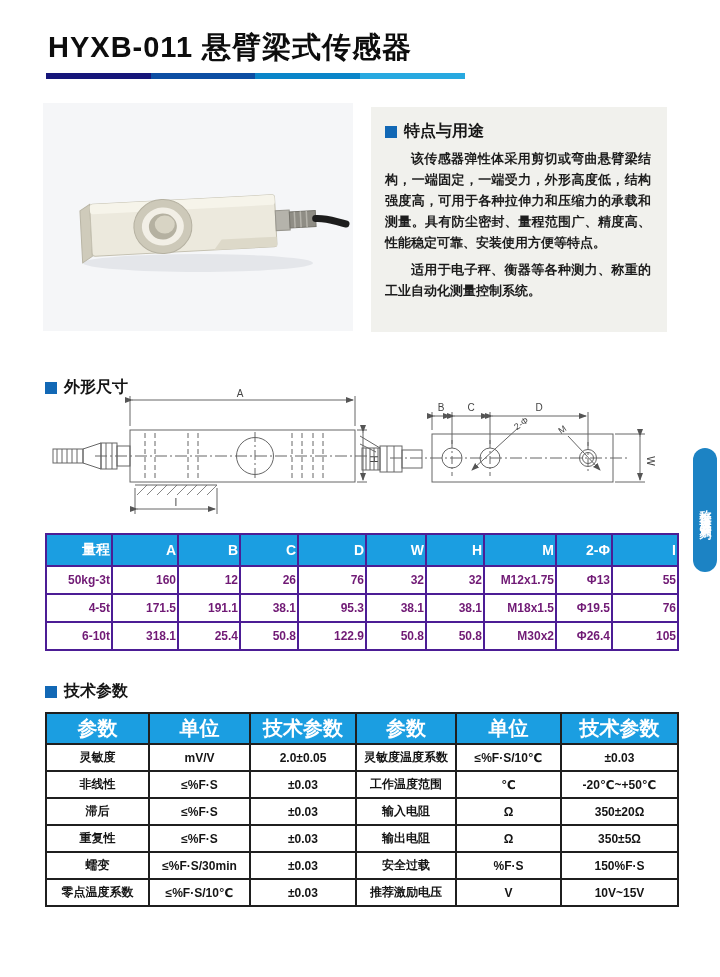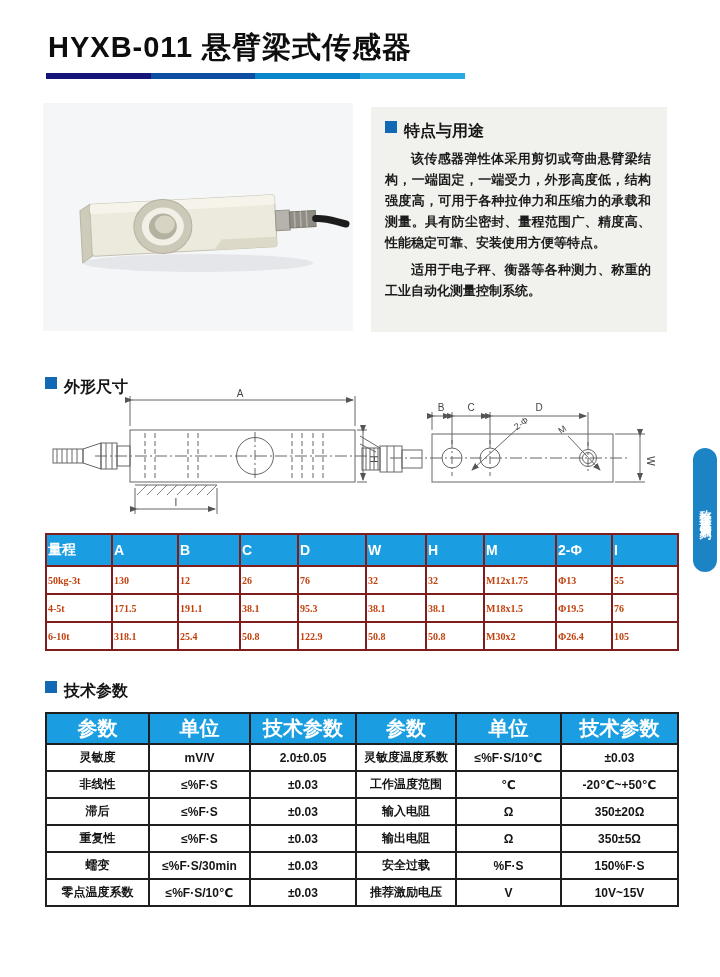--- a/index.html
+++ b/index.html
@@ -6,34 +6,34 @@
   body{width:720px;height:977px;position:relative;background:#ffffff;
        font-family:"Liberation Sans","DejaVu Sans",sans-serif;color:#111;overflow:hidden;}
   .page-title{position:absolute;left:48px;top:28px;font-size:29px;font-weight:bold;
        letter-spacing:1px;color:#0d0d0d;white-space:nowrap;}
   .title-bar{position:absolute;left:46px;top:73px;width:419px;height:6px;
        background:linear-gradient(to right,#16167a 0%,#16167a 25%,#0d4ea3 25%,#0d4ea3 50%,
                   #0a85c9 50%,#0a85c9 75%,#28a9e0 75%,#28a9e0 100%);}
   .photo-box{position:absolute;left:43px;top:103px;width:310px;height:228px;background:#f5f6f8;}
   .features-box{position:absolute;left:371px;top:107px;width:296px;height:225px;
        background:#f1f1ed;padding:14px 16px 0 14px;box-sizing:border-box;}
-  .sec-head{display:flex;font-weight:bold;font-size:16px;color:#151515;}
+  .sec-head{display:flex;align-items:center;font-weight:bold;font-size:16px;color:#151515;}
   .sec-head .sq{width:12px;height:12px;background:#1268b5;margin-right:7px;flex:0 0 auto;}
   .features-box p{font-family:"Liberation Serif","DejaVu Serif",serif;font-weight:bold;
        font-size:13px;line-height:1.62;margin:6px 0 0 0;text-indent:2em;color:#1c1c1c;text-align:justify;}
   .head-dims{position:absolute;left:45px;top:345px;margin-top:32px;}
   .head-tech{position:absolute;left:45px;top:681px;}
   .drawing{position:absolute;top:388px;}
   .drawing.left{left:45px;} .drawing.right{left:360px;}
   svg text{font-family:"Liberation Sans",sans-serif;}
   table{border-collapse:collapse;table-layout:fixed;}
   .dim-table{position:absolute;left:45px;top:533px;width:632px;}
-  .dim-table th,.dim-table td{border:2px solid #7f1d1d;text-align:left;overflow:hidden;}
+  .dim-table th,.dim-table td{border:2px solid #4c1d95;text-align:right;overflow:hidden;}
   .dim-table th{background:#1b9ee1;color:#fff;font-size:14px;height:28px;font-weight:bold;}
-  .dim-table td{height:24px;font-size:10px;font-weight:bold;color:#c2410c;font-family:Liberation Serif, serif;}
+  .dim-table td{height:24px;font-size:12px;font-weight:bold;color:#701a75;}
   .tech-table{position:absolute;left:45px;top:712px;width:632px;}
   .tech-table th,.tech-table td{border:2px solid #1f1f1f;text-align:center;overflow:hidden;}
   .tech-table th{background:#1b9ee1;color:#fff;font-size:20px;height:26px;font-weight:bold;}
   .tech-table td{height:23px;font-size:12px;font-weight:bold;color:#141414;}
   .side-tab{position:absolute;left:693px;top:448px;width:24px;height:124px;background:#1c83c4;
        border-radius:12px;color:#fff;font-size:12px;font-weight:bold;
        writing-mode:vertical-rl;text-orientation:upright;display:flex;align-items:center;
        justify-content:center;letter-spacing:3px;}
   .page-num{position:absolute;left:336px;top:947px;width:30px;height:16px;
        background:linear-gradient(90deg,#0e86c8,#6ec6ef);color:#fff;font-size:11px;
@@ -219,21 +219,21 @@
     <th>C</th>
     <th>D</th>
     <th>W</th>
     <th>H</th>
     <th>M</th>
     <th>2-Φ</th>
     <th>I</th>
   </tr>
   <tr>
     <td>50kg-3t</td>
-    <td>130</td>
+    <td>160</td>
     <td>12</td>
     <td>26</td>
     <td>76</td>
     <td>32</td>
     <td>32</td>
     <td>M12x1.75</td>
     <td>Φ13</td>
     <td>55</td>
   </tr>
   <tr>

